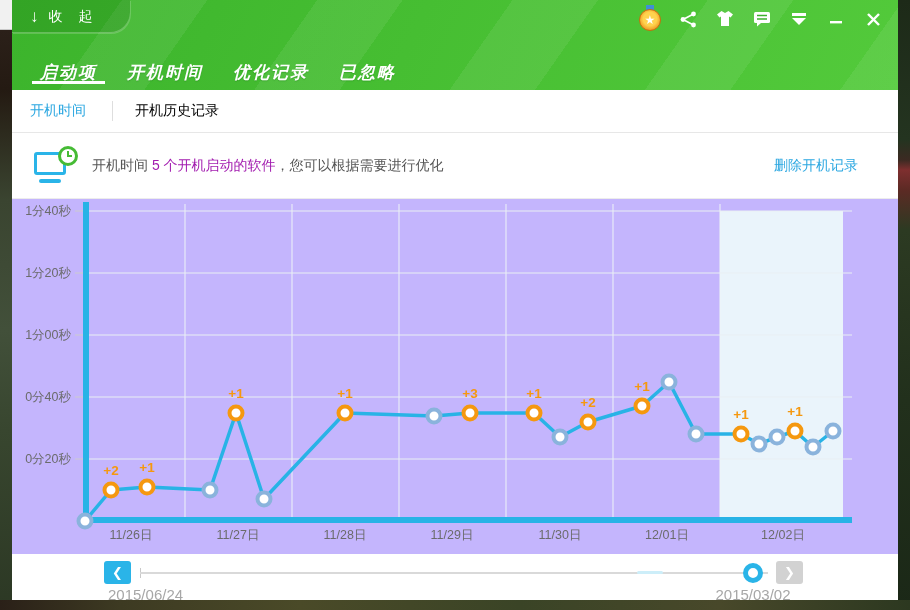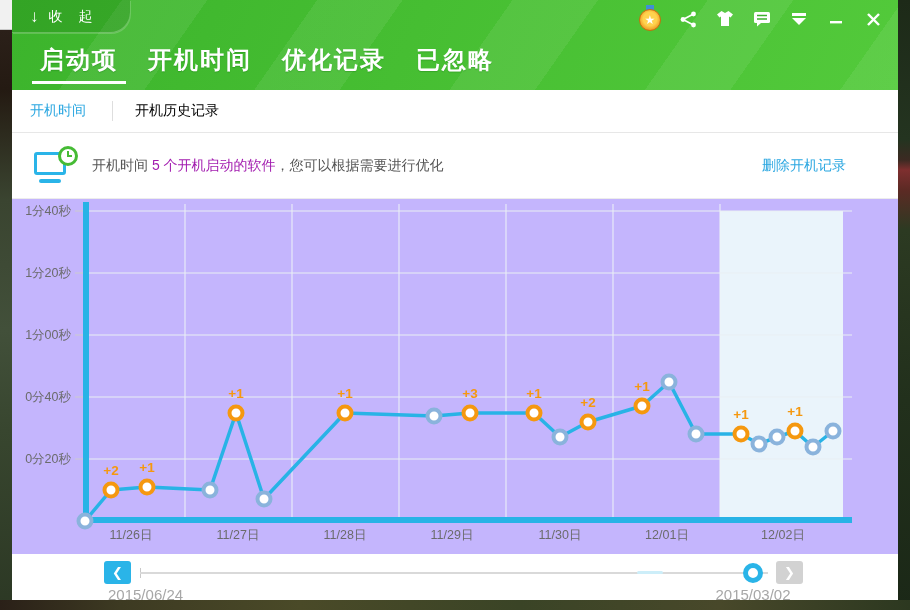--- a/index.html
+++ b/index.html
@@ -67,23 +67,24 @@
     border:1px solid #c96f0d;
     display:flex; align-items:center; justify-content:center;
     color:#fff; font-size:12px; line-height:1;
   }
 
   
   .tabs {
     position:absolute; left:28px; bottom:6px; display:flex; gap:30px; z-index:3;
   }
   .tab {
-    color:#ffffff; font-size:24px; font-weight:bold; letter-spacing:2px;
-    padding-bottom:8px; position:relative; cursor:pointer;
+    color:#ffffff; font-size:17px; font-weight:bold; letter-spacing:2px;
+    position:relative; cursor:pointer;
     text-shadow:0 1px 1px rgba(0,90,0,0.25);
+    font-style:italic;
   }
   .tab.active::after {
     content:""; position:absolute; left:-8px; right:-8px; bottom:0; height:3px; background:#ffffff;
   }
 
   
   .subnav {
     position:relative; height:43px; background:#fff;
     border-bottom:1px solid #e7e7e7;
     display:flex; align-items:center;
@@ -108,21 +109,21 @@
   }
   .clockpc .clock {
     position:absolute; left:24px; top:0; width:20px; height:20px; border-radius:50%;
     background:#fff; border:3px solid #46bb35;
   }
   .clockpc .h1 { position:absolute; left:33px; top:5px; width:2px; height:6px; background:#46bb35; }
   .clockpc .h2 { position:absolute; left:33px; top:9px; width:5px; height:2px; background:#46bb35; }
   .notice .msg { margin-left:14px; font-size:14px; color:#555; }
   .notice .msg .hl { color:#a21caf; }
   .notice .del {
-    position:absolute; right:52px; top:24px; font-size:14px; color:#2ba7e1; cursor:pointer;
+    position:absolute; right:40px; top:24px; font-size:14px; color:#2ba7e1; cursor:pointer;
   }
 
   
   .chart-wrap { position:relative; width:886px; height:355px; background:#c4b5fd; }
   .chart-wrap svg { display:block; }
 
   
   .slider { position:relative; width:886px; height:46px; background:#fff; }
   .sl-btn {
     position:absolute; width:27px; height:23px; border-radius:3px;

